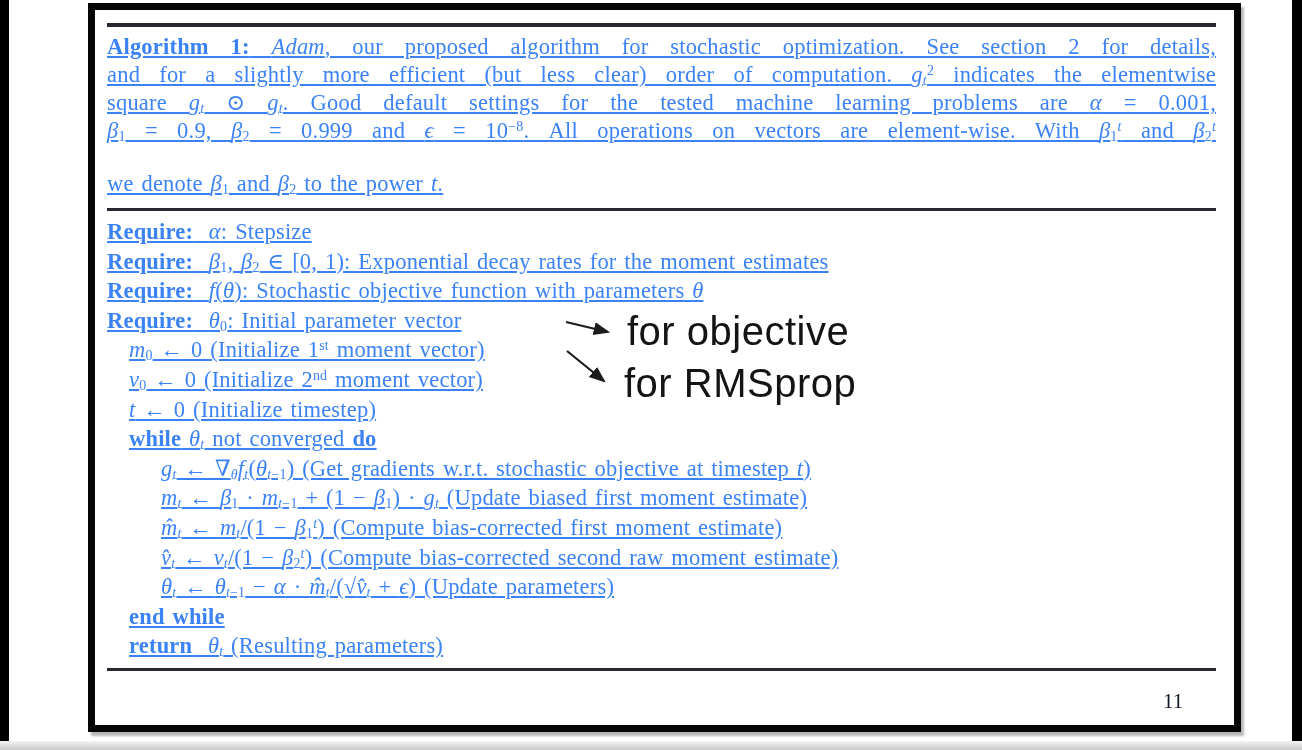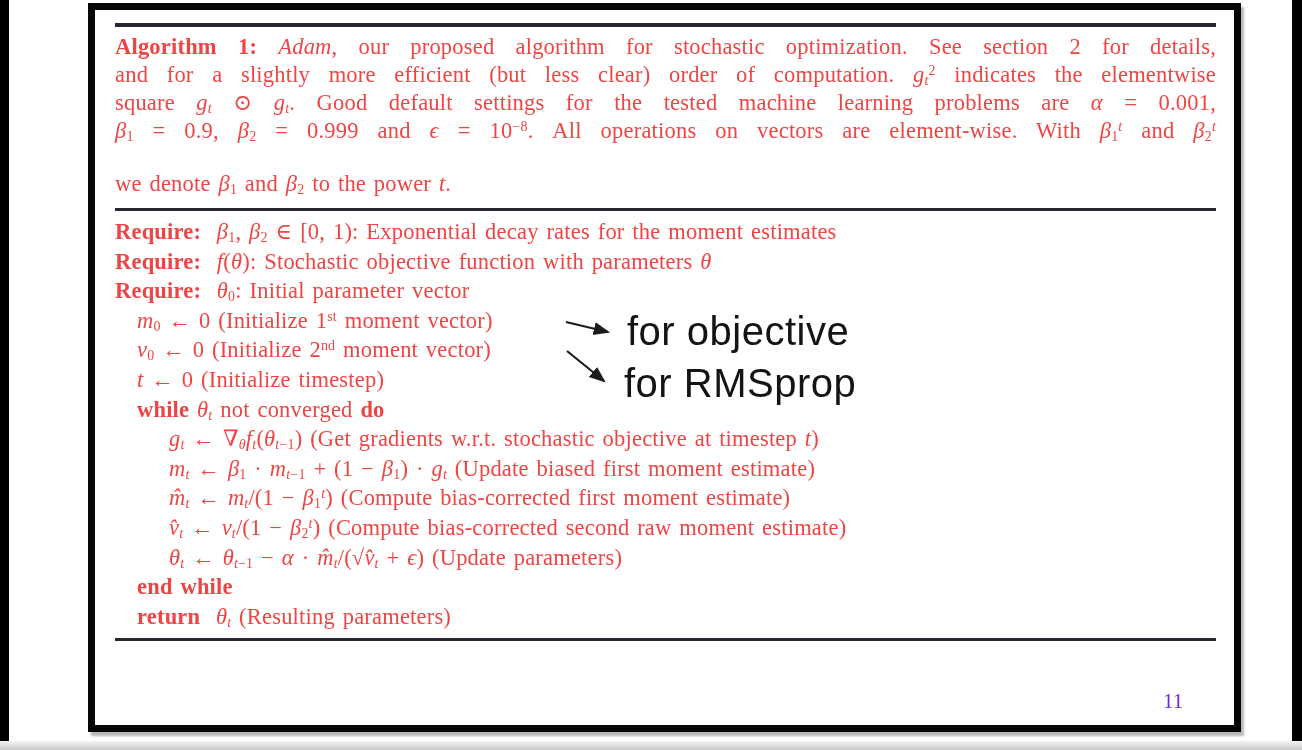--- a/index.html
+++ b/index.html
@@ -18,22 +18,22 @@
     background:linear-gradient(#f4f4f4,#c9c9c9);
   }
   
   .slide-box {
     position:absolute; left:88px; top:3px; width:1153px; height:729px;
     box-sizing:border-box; background:#fff; border:7px solid #060606;
     box-shadow:3px 4px 2px rgba(0,0,0,0.28);
   }
   .algo {
     position:absolute; left:0; top:0; right:0; bottom:0;
-    padding:0 18px 0 20px; color:#ef4444;
-    word-spacing:2px; letter-spacing:0.2px;
+    padding:0 18px 0 12px; color:#3b82f6;
+    word-spacing:2px; letter-spacing:0.2px;text-decoration:underline;
   }
   .rule { height:3px; background:#27272f; }
   .rule-top { margin-top:13px; height:4px; }
   .caption { margin-top:6px; font-size:22.5px; line-height:28px; }
   .cap-line { text-align:justify; text-align-last:justify; }
   .cap-line.last { text-align-last:left;margin-top:25px; }
   .rule-mid { margin-top:10px; }
   .algo-body { margin-top:6px; font-size:22.5px; line-height:29.6px; }
   .line.ind1 { padding-left:22px; }
   .line.ind2 { padding-left:54px; }
@@ -46,21 +46,21 @@
   .ann {
     position:absolute; font-family:"Liberation Sans","DejaVu Sans",sans-serif;
     font-size:40px; line-height:44px; color:#141414; letter-spacing:0.5px;
     white-space:nowrap;
   }
   .ann-momentum { left:627px; top:309px; }
   .ann-rmsprop  { left:624px; top:361px; }
   .arrows { position:absolute; left:0; top:0; width:1302px; height:750px; pointer-events:none; }
   .arrows line { stroke:#1c1c1c; stroke-width:2.2; }
   .pagenum {
-    position:absolute; left:1163px; top:689px; font-size:21px; color:#6d28d9;
+    position:absolute; left:1163px; top:689px; font-size:21px; color:#0f172a;
     font-family:"Liberation Serif","DejaVu Serif",serif;
   }
 </style>
 </head>
 <body>
 
 <div class="stage">
 
   <div class="bar left"></div>
   <div class="bar right"></div>
@@ -75,20 +75,21 @@
         <div class="cap-line"><b>Algorithm 1:</b> <i>Adam</i>, our proposed algorithm for stochastic optimization. See section 2 for details,</div>
         <div class="cap-line">and for a slightly more efficient (but less clear) order of computation. <i>g</i><sub><i>t</i></sub><sup>2</sup> indicates the elementwise</div>
         <div class="cap-line">square <i>g</i><sub><i>t</i></sub> ⊙ <i>g</i><sub><i>t</i></sub>. Good default settings for the tested machine learning problems are <i>α</i> = 0.001,</div>
         <div class="cap-line"><i>β</i><sub>1</sub> = 0.9, <i>β</i><sub>2</sub> = 0.999 and <i>ϵ</i> = 10<sup>−8</sup>. All operations on vectors are element-wise. With <i>β</i><sub>1</sub><sup><i>t</i></sup> and <i>β</i><sub>2</sub><sup><i>t</i></sup></div>
         <div class="cap-line last">we denote <i>β</i><sub>1</sub> and <i>β</i><sub>2</sub> to the power <i>t</i>.</div>
       </div>
 
       <div class="rule rule-mid"></div>
 
       <div class="algo-body">
+        <div class="line ind0"><b>Require:</b>&nbsp; <i>α</i>: Stepsize</div>
         <div class="line ind0"><b>Require:</b>&nbsp; <i>β</i><sub>1</sub>, <i>β</i><sub>2</sub> ∈ [0, 1): Exponential decay rates for the moment estimates</div>
         <div class="line ind0"><b>Require:</b>&nbsp; <i>f</i>(<i>θ</i>): Stochastic objective function with parameters <i>θ</i></div>
         <div class="line ind0"><b>Require:</b>&nbsp; <i>θ</i><sub>0</sub>: Initial parameter vector</div>
         <div class="line ind1"><i>m</i><sub>0</sub> ← 0 (Initialize 1<sup>st</sup> moment vector)</div>
         <div class="line ind1"><i>v</i><sub>0</sub> ← 0 (Initialize 2<sup>nd</sup> moment vector)</div>
         <div class="line ind1"><i>t</i> ← 0 (Initialize timestep)</div>
         <div class="line ind1"><b>while</b> <i>θ</i><sub><i>t</i></sub> not converged <b>do</b></div>
         <div class="line ind2"><i>g</i><sub><i>t</i></sub> ← ∇<sub><i>θ</i></sub><i>f</i><sub><i>t</i></sub>(<i>θ</i><sub><i>t</i>−1</sub>) (Get gradients w.r.t. stochastic objective at timestep <i>t</i>)</div>
         <div class="line ind2"><i>m</i><sub><i>t</i></sub> ← <i>β</i><sub>1</sub> · <i>m</i><sub><i>t</i>−1</sub> + (1 − <i>β</i><sub>1</sub>) · <i>g</i><sub><i>t</i></sub> (Update biased first moment estimate)</div>
         <div class="line ind2"><i>m̂</i><sub><i>t</i></sub> ← <i>m</i><sub><i>t</i></sub>/(1 − <i>β</i><sub>1</sub><sup><i>t</i></sup>) (Compute bias-corrected first moment estimate)</div>

